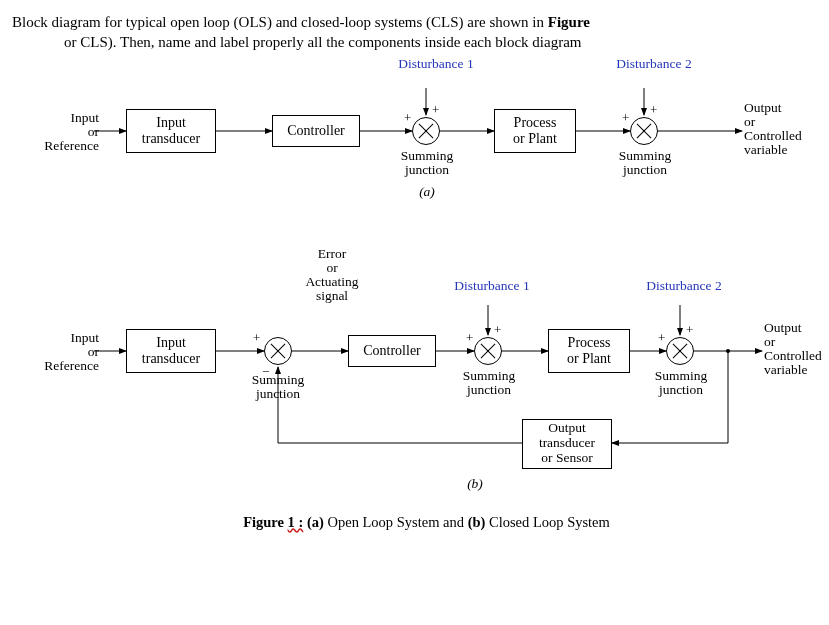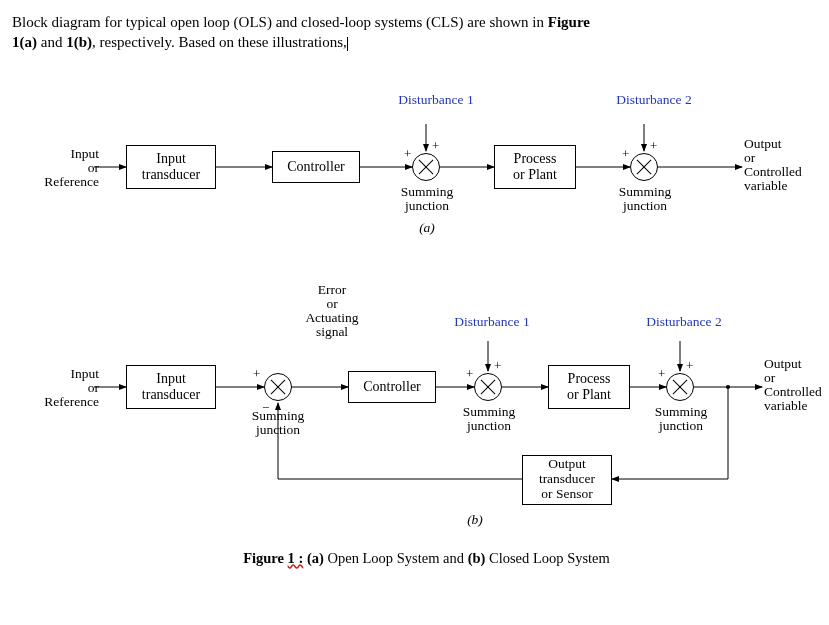--- a/index.html
+++ b/index.html
@@ -6,21 +6,21 @@
   body {
     font-family: "Times New Roman", serif;
     font-size: 15px;
     margin: 0;
     padding: 12px 18px 30px 12px;
     color: #000;
     width: 829px;
     background: #fff;
     line-height: 1.35;
   }
-  .question-text { margin-bottom: 36px; }
+  .question-text { margin-bottom: 0; }
   .question-text .line { display: block; }
   .bold { font-weight: bold; }
   .cursor { display: inline-block; width: 1px; height: 14px; background: #000; vertical-align: middle; }
   .indent-a { margin-left: 32px; text-indent: -20px; padding-left: 20px; }
   .indent-cont { margin-left: 52px; }
   .diagram-wrap {
     font-family: "Times New Roman", serif;
     margin-left: 30px;
     position: relative;
   }
@@ -79,23 +79,21 @@
   svg.wire { position: absolute; left: 0; top: 0; overflow: visible; pointer-events: none; }
   .node { position:absolute; width:4px; height:4px; background:#000; border-radius:50%; }
 </style>
 </head>
 <body>
 
 <div class="question-text">
   <span class="line">
     <span>Block diagram for typical open loop (OLS) and closed-loop systems (CLS) are shown in </span><span class="bold">Figure</span>
   </span>
-  <span class="line">
-    <span class="bold">1(a)</span><span> and </span><span class="bold">1(b)</span><span>, respectively. Based on these illustrations,</span><span class="cursor"></span>
-  </span>
+  <div class="indent-cont"><span>or CLS). Then, name and label properly all the components inside each block diagram</span></div>
 </div>
 
 <div class="diagram-wrap">
 
   <div class="diagram ols">
     <svg class="wire" width="770" height="180">
       <defs>
         <marker id="ah" markerWidth="8" markerHeight="8" refX="7" refY="3" orient="auto">
           <path d="M0,0 L8,3 L0,6 Z" fill="#000"></path>
         </marker>

